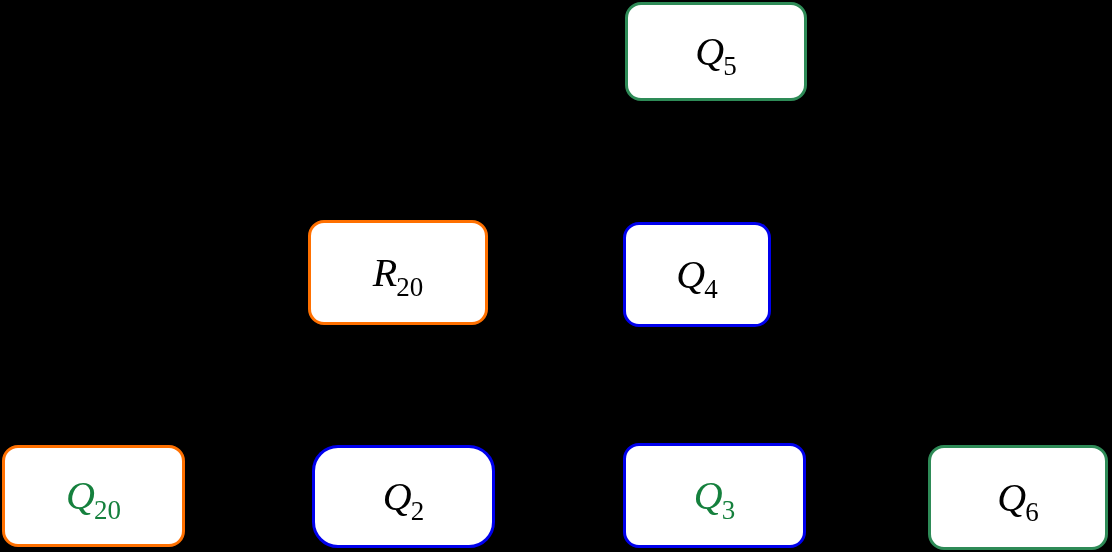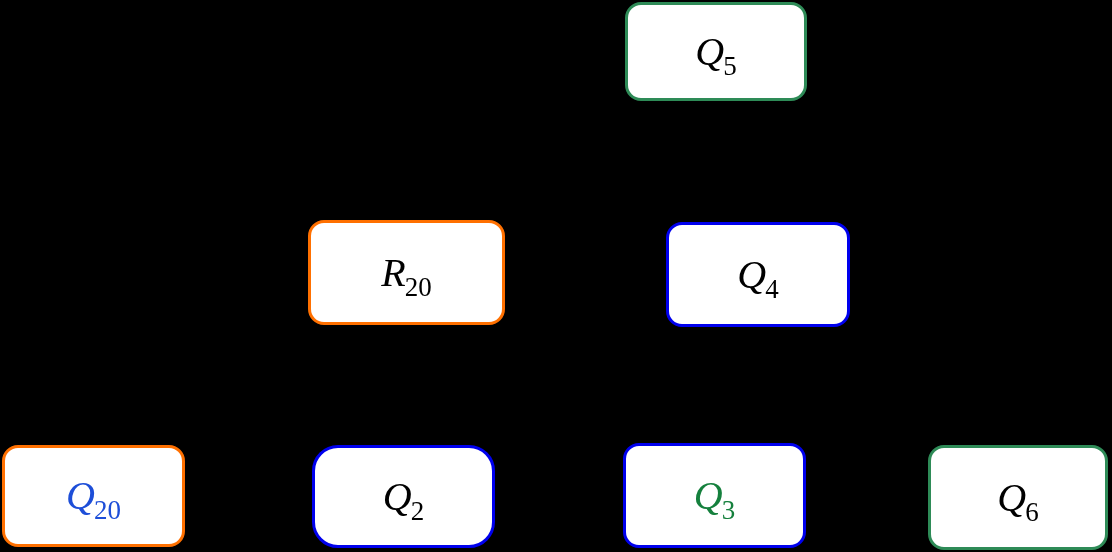--- a/index.html
+++ b/index.html
@@ -40,28 +40,28 @@
     line-height: 0;
   }
 </style>
 </head>
 <body>
 
 <div id="diagram-canvas" style="background: rgb(0, 0, 0);">
     <div class="node" style="left: 625px; top: 2px; width: 182px; height: 99px; border-color: rgb(46, 139, 87); background: rgb(255, 255, 255);">
       <span class="node-label" style="color: rgb(0, 0, 0);"><span>Q</span><span class="sub">5</span></span>
     </div>
-    <div class="node" style="left: 308px; top: 220px; width: 197px; height: 105px; border-color: rgb(255, 112, 0); background: rgb(255, 255, 255);">
+    <div class="node" style="left: 308px; top: 220px; width: 180px; height: 105px; border-color: rgb(255, 112, 0); background: rgb(255, 255, 255);">
       <span class="node-label" style="color: rgb(0, 0, 0);"><span>R</span><span class="sub">20</span></span>
     </div>
-    <div class="node" style="left: 623px; top: 222px; width: 184px; height: 105px; border-color: rgb(0, 0, 238); background: rgb(255, 255, 255); margin-left: 43px;">
+    <div class="node" style="left: 623px; top: 222px; width: 148px; height: 105px; border-color: rgb(0, 0, 238); background: rgb(255, 255, 255);">
       <span class="node-label" style="color: rgb(0, 0, 0);"><span>Q</span><span class="sub">4</span></span>
     </div>
     <div class="node" style="left: 2px; top: 445px; width: 183px; height: 102px; border-color: rgb(255, 112, 0); background: rgb(255, 255, 255);">
-      <span class="node-label" style="color: #1d4ed8;"><span>Q</span><span class="sub">20</span></span>
+      <span class="node-label" style="color: #15803d;"><span>Q</span><span class="sub">20</span></span>
     </div>
     <div class="node" style="left: 312px; top: 445px; width: 183px; height: 103px; border-color: rgb(0, 0, 238); background: rgb(255, 255, 255); border-radius: 26px;">
       <span class="node-label" style="color: rgb(0, 0, 0);"><span>Q</span><span class="sub">2</span></span>
     </div>
     <div class="node" style="left: 623px; top: 443px; width: 183px; height: 105px; border-color: rgb(0, 0, 238); background: rgb(255, 255, 255);">
       <span class="node-label" style="color: #15803d;"><span>Q</span><span class="sub">3</span></span>
     </div>
     <div class="node" style="left: 928px; top: 445px; width: 180px; height: 105px; border-color: rgb(46, 139, 87); background: rgb(255, 255, 255); align-items: center;">
       <span class="node-label" style="color: rgb(0, 0, 0);"><span>Q</span><span class="sub">6</span></span>
     </div>

